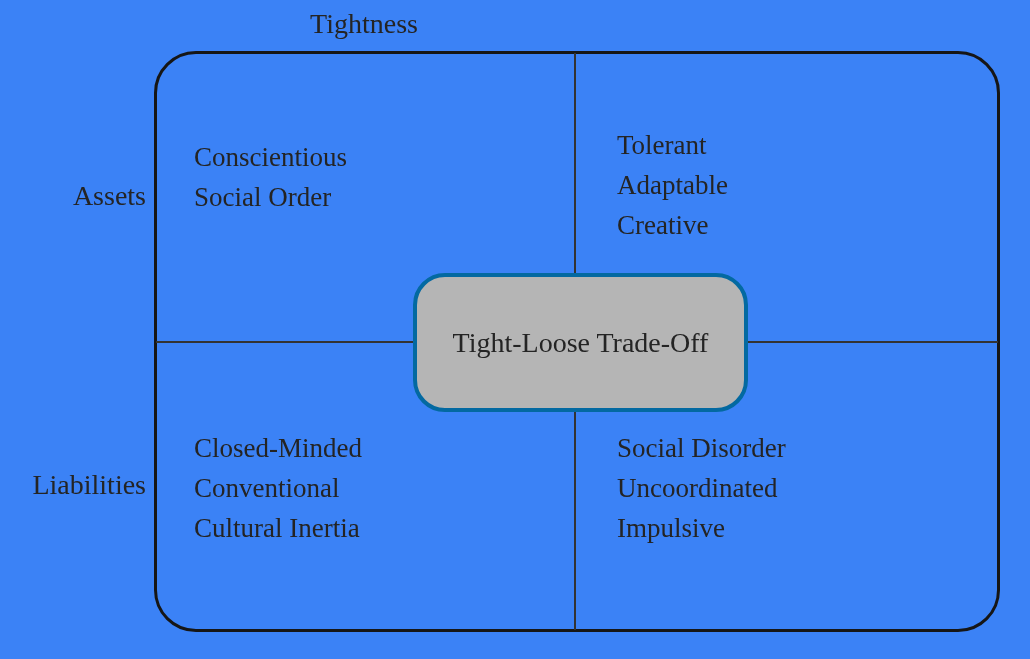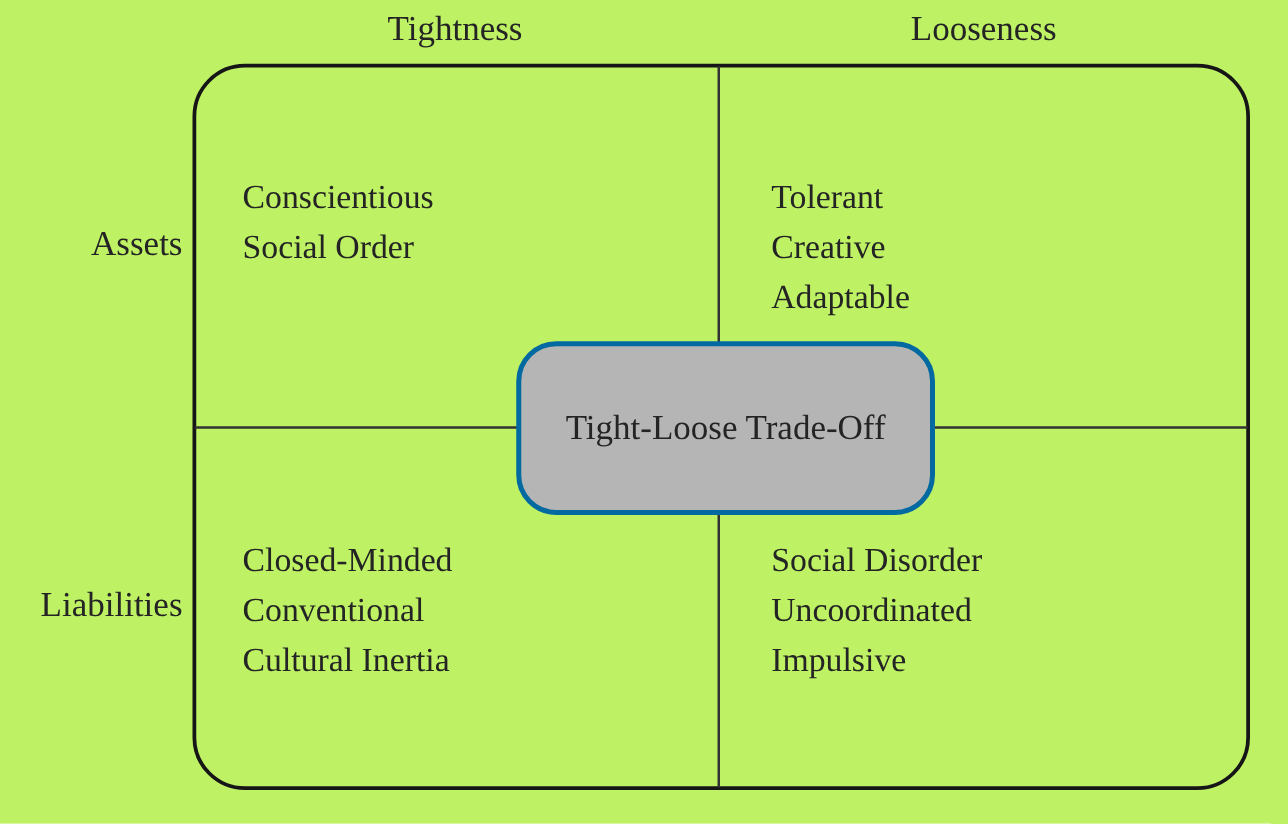--- a/index.html
+++ b/index.html
@@ -4,21 +4,21 @@
 <style>
   html, body {
     margin: 0;
     padding: 0;
     background: #ffffff;
   }
   .canvas {
     position: relative;
     width: 1030px;
     height: 659px;
-    background: #bef264;
+    background: #3b82f6;
     font-family: "Liberation Serif", "DejaVu Serif", serif;
     color: #242424;
     overflow: hidden;
   }
 
   
   .matrix-frame {
     position: absolute;
     left: 154px;
     top: 51px;
@@ -79,21 +79,21 @@
   
   .quad {
     position: absolute;
     width: 340px;
     text-align: left;
     font-size: 27px;
     line-height: 40px;
     z-index: 0;
   }
   .q-tl { left: 194px; top: 137px; }
-  .q-tr { left: 617px; top: 137px; }
+  .q-tr { left: 617px; top: 125px; }
   .q-bl { left: 194px; top: 428px; }
   .q-br { left: 617px; top: 428px; }
 
   
   .center-box {
     position: absolute;
     left: 413px;
     top: 273px;
     width: 335px;
     height: 139px;
@@ -108,38 +108,37 @@
     white-space: nowrap;
     z-index: 2;
   }
 </style>
 </head>
 <body>
 
 <div class="canvas">
 
   <div class="col-header col-left">Tightness</div>
-  <div class="col-header col-right">Looseness</div>
 
   <div class="row-header row-bottom">Liabilities</div>
   <div class="row-header row-top">Assets</div>
 
   <div class="matrix-frame"></div>
   <div class="divider-v"></div>
   <div class="divider-h"></div>
 
   <div class="quad q-tl">
     <div class="quad-line">Conscientious</div>
     <div class="quad-line">Social Order</div>
   </div>
 
   <div class="quad q-tr">
     <div class="quad-line">Tolerant</div>
+    <div class="quad-line">Adaptable</div>
     <div class="quad-line">Creative</div>
-    <div class="quad-line">Adaptable</div>
   </div>
 
   <div class="quad q-br">
     <div class="quad-line">Social Disorder</div>
     <div class="quad-line">Uncoordinated</div>
     <div class="quad-line">Impulsive</div>
   </div>
 
   <div class="quad q-bl">
     <div class="quad-line">Closed-Minded</div>

